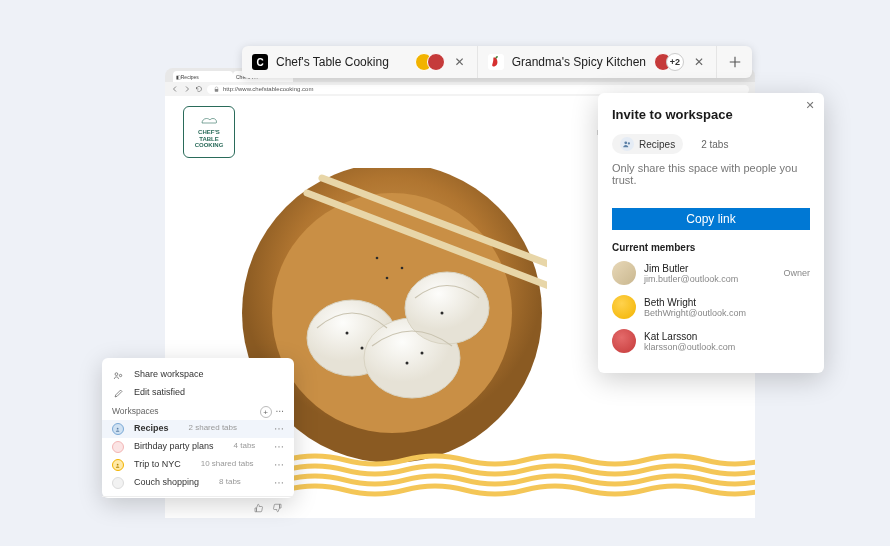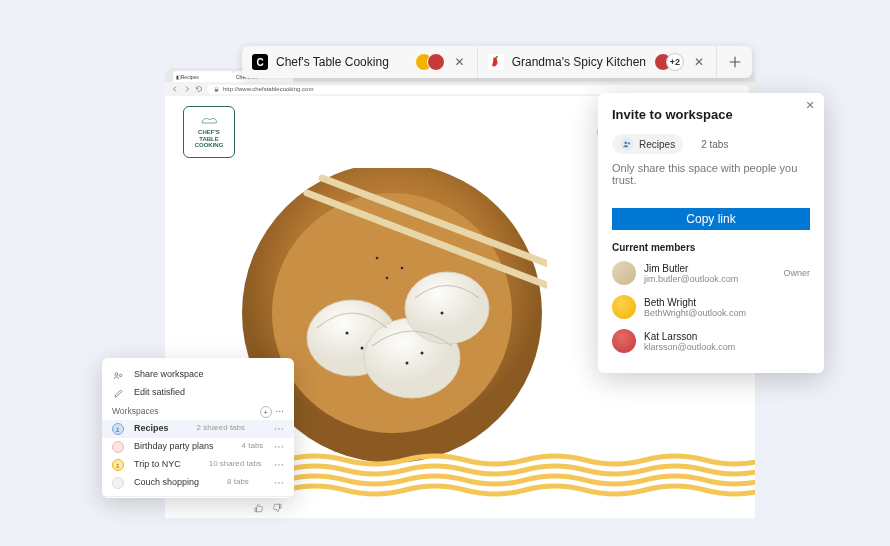--- a/index.html
+++ b/index.html
@@ -55,21 +55,21 @@
 .member-role{font-size:9px;color:#888}
 
 .ws-panel{position:absolute;left:102px;top:358px;width:192px;height:140px;background:#fff;border-radius:6px;box-shadow:0 6px 24px rgba(0,0,0,.18);padding:8px 0 6px;font-size:9px;color:#333}
 .ws-row{display:flex;align-items:flex-start;gap:10px;padding:3px 10px}
 .ws-row.hover{background:#f1f5fb}
 .ws-row .dots{margin-left:auto;color:#888;font-size:10px}
 .ws-icon{width:12px;height:12px;flex:none;display:flex;align-items:center;justify-content:center}
 .ws-section{font-size:8.5px;color:#666;padding:4px 10px 2px;display:flex;}
 .ws-section .plus{margin-left:auto;width:12px;height:12px;border:1px solid #bbb;border-radius:50%;display:flex;align-items:center;justify-content:center;font-size:8px;margin-right:4px}
 .ws-item-icon{width:12px;height:12px;border-radius:50%;flex:none}
-.ws-meta{color:#999;font-size:8px;margin-left:18px}
+.ws-meta{color:#999;font-size:8px;margin-left:10px}
 .ws-footer{border-top:1px solid #eee;margin-top:4px;padding:5px 10px 0;display:flex;align-items:center;gap:8px;font-size:8px;color:#666}
 .ws-footer .spacer{flex:1}
 .thumb{width:12px;height:12px;color:#888}
 </style>
 </head>
 <body>
 
 <div class="back-tabs">
   <div class="mini-tab">
       <span>◧ </span>

